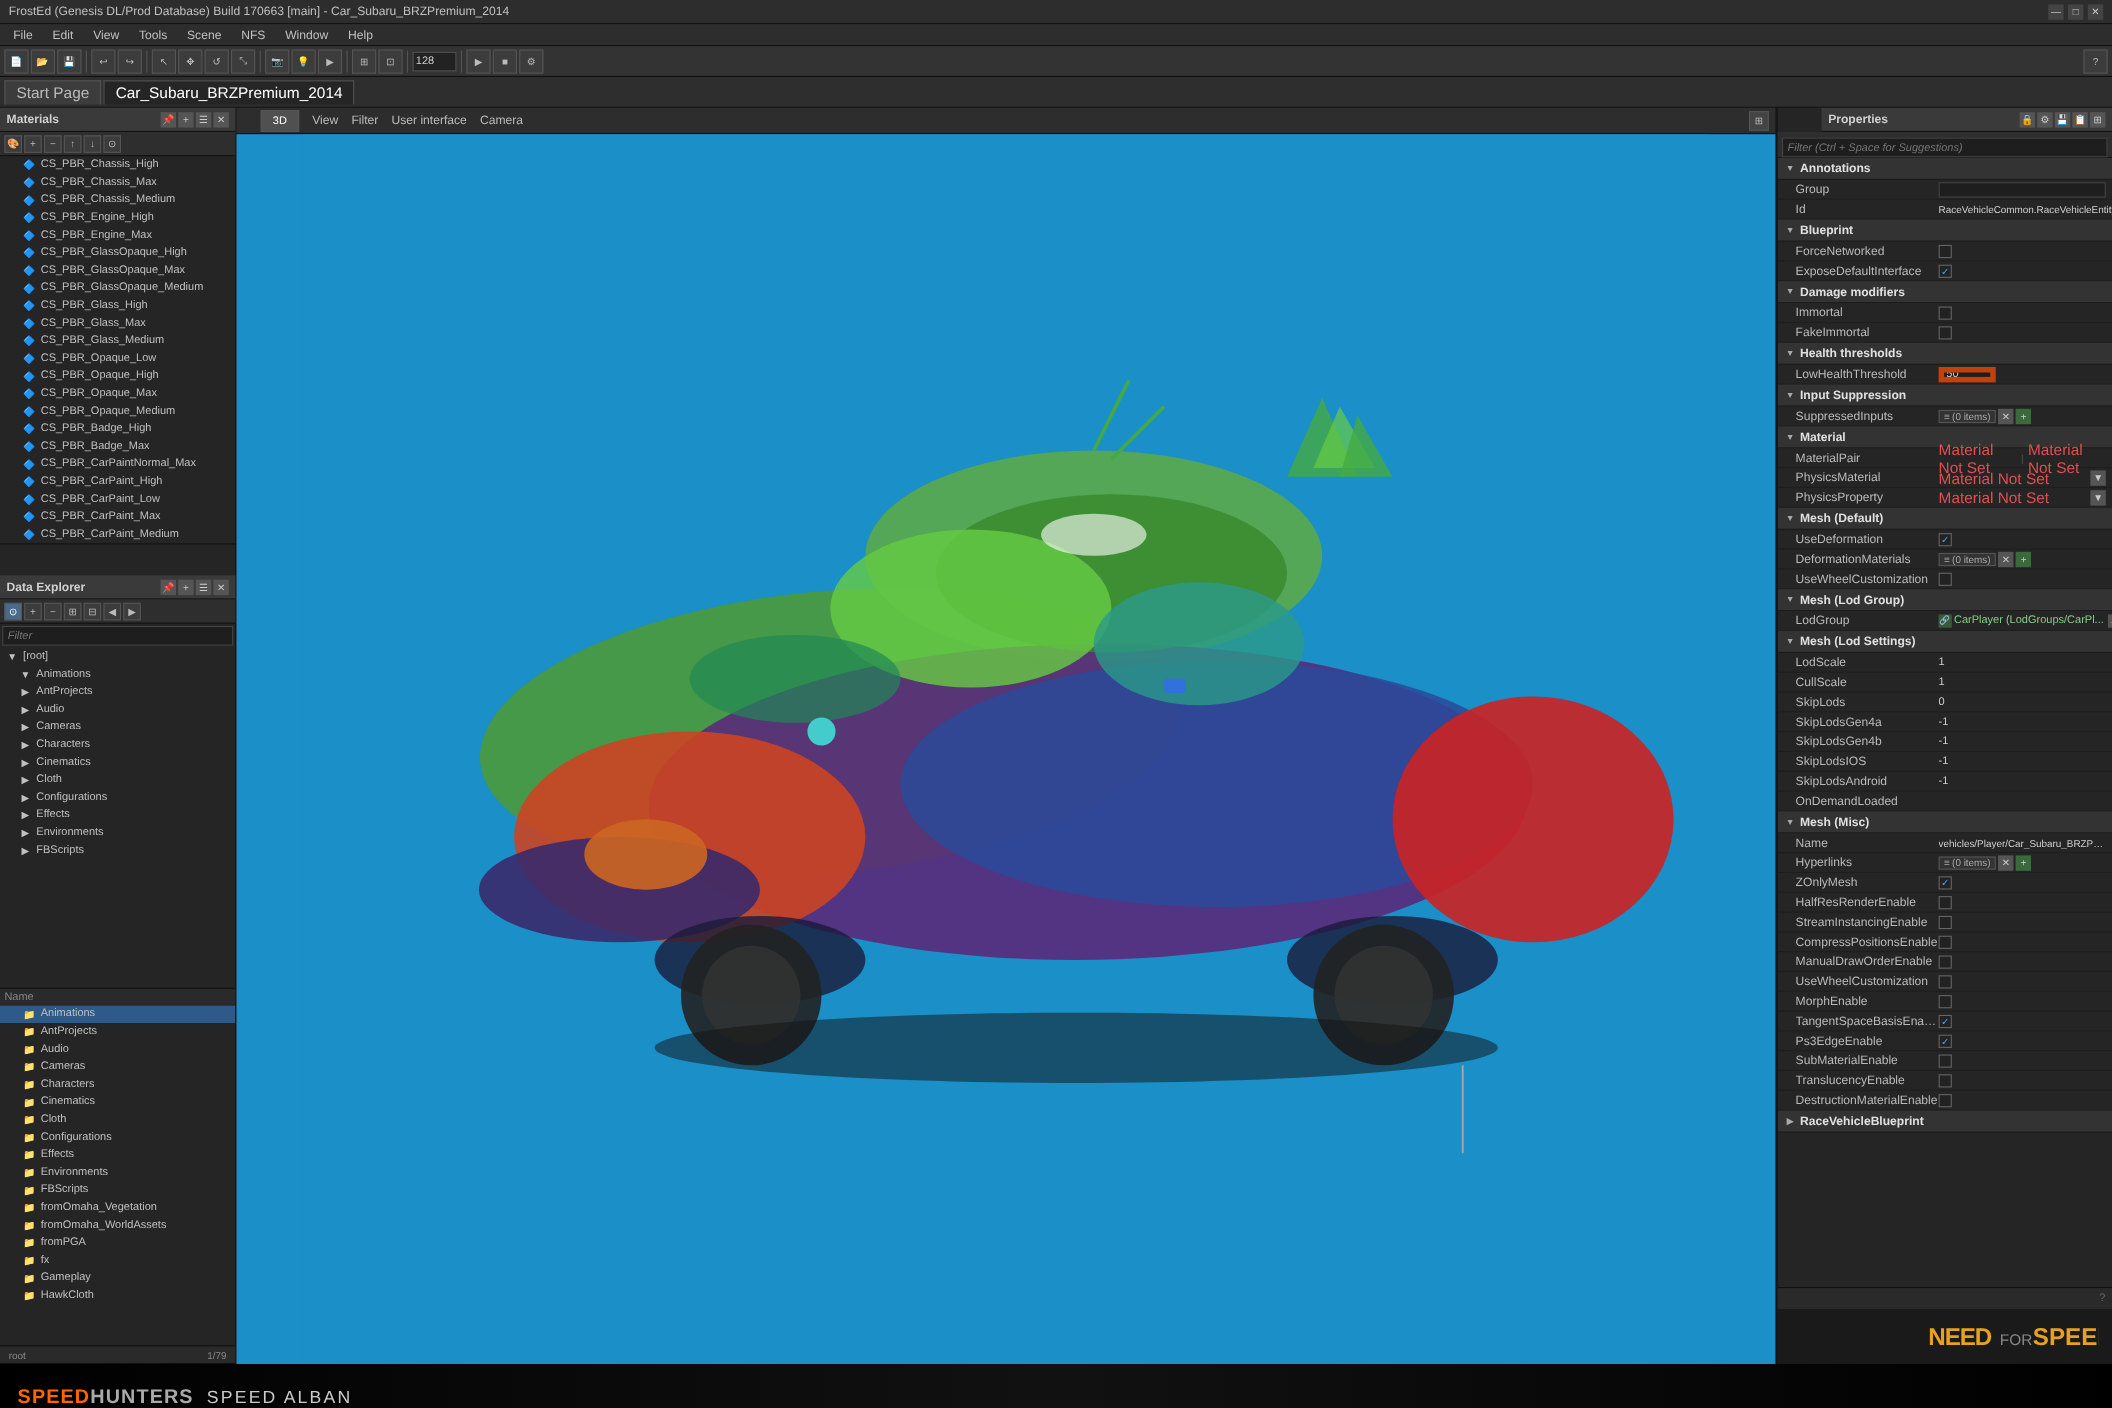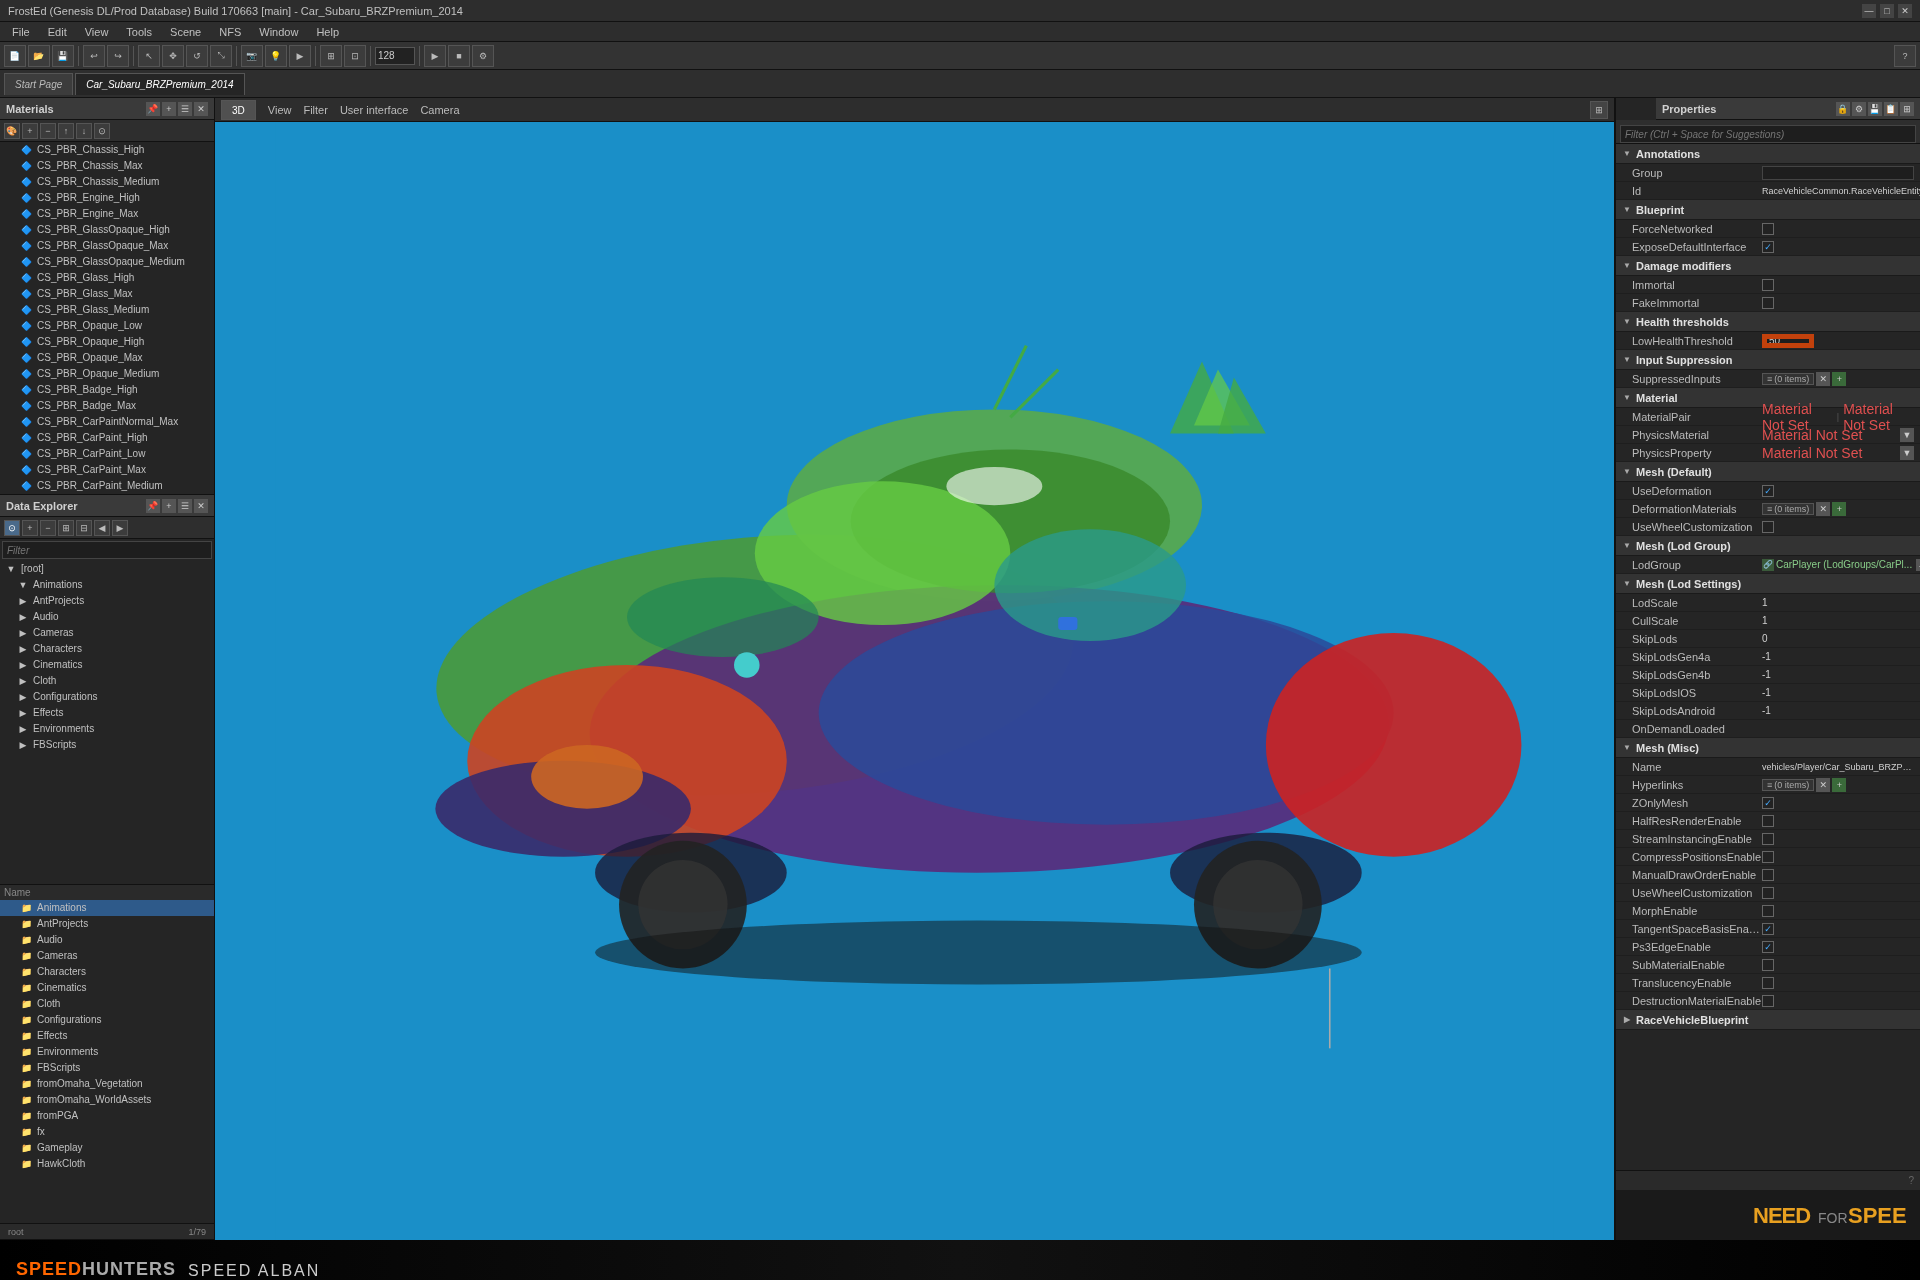--- a/index.html
+++ b/index.html
@@ -218,21 +218,21 @@
     .viewport-tab {
       height: 20px;
       line-height: 20px;
       padding: 0 10px;
       background: #3a3a3a;
       border: 1px solid #555;
       color: #bbb;
       font-size: 10px;
       cursor: pointer;
     }
-    .viewport-tab.active { background: #505050; color: #fff; }
+    .viewport-tab.active { background: #505050; color: #fff; margin-left: 16px; }
     .viewport-menu-items {
       display: flex;
       gap: 12px;
       margin-left: 8px;
     }
     .viewport-menu-item {
       color: #bbb;
       font-size: 11px;
       cursor: pointer;
     }
@@ -500,25 +500,24 @@
       gap: 2px;
     }
 
     .tab-page {
       height: 22px;
       background: #3c3c3c;
       border: 1px solid #555;
       border-bottom: none;
       padding: 0 10px;
       color: #bbb;
-      font-size: 10px;
-      display: flex;
-      align-items: center;
-      cursor: pointer;
-      font-style: italic;
+      font-size: 14px;
+      display: flex;
+      align-items: center;
+      cursor: pointer;
     }
     .tab-page.active {
       background: #252525;
       color: #fff;
     }
 
     .prop-number-input {
       width: 52px;
       height: 14px;
       background: #1e1e1e;
@@ -718,21 +717,21 @@
             <span class="item-icon">🔷</span>
             <span>CS_PBR_CarPaint_Max</span>
           </div>
         <div class="tree-item">
             <span class="item-icon">🔷</span>
             <span>CS_PBR_CarPaint_Medium</span>
           </div>
       </div>
     </div>
 
-    <div class="panel" style="flex:1;">
+    <div class="panel" style="flex:1;margin-top:28px;">
       <div class="panel-header">
         <span>Data Explorer</span>
         <div class="panel-header-controls">
           <button class="panel-ctrl-btn">📌</button>
           <button class="panel-ctrl-btn">+</button>
           <button class="panel-ctrl-btn">☰</button>
           <button class="panel-ctrl-btn">✕</button>
         </div>
       </div>
       <div class="panel-toolbar">

